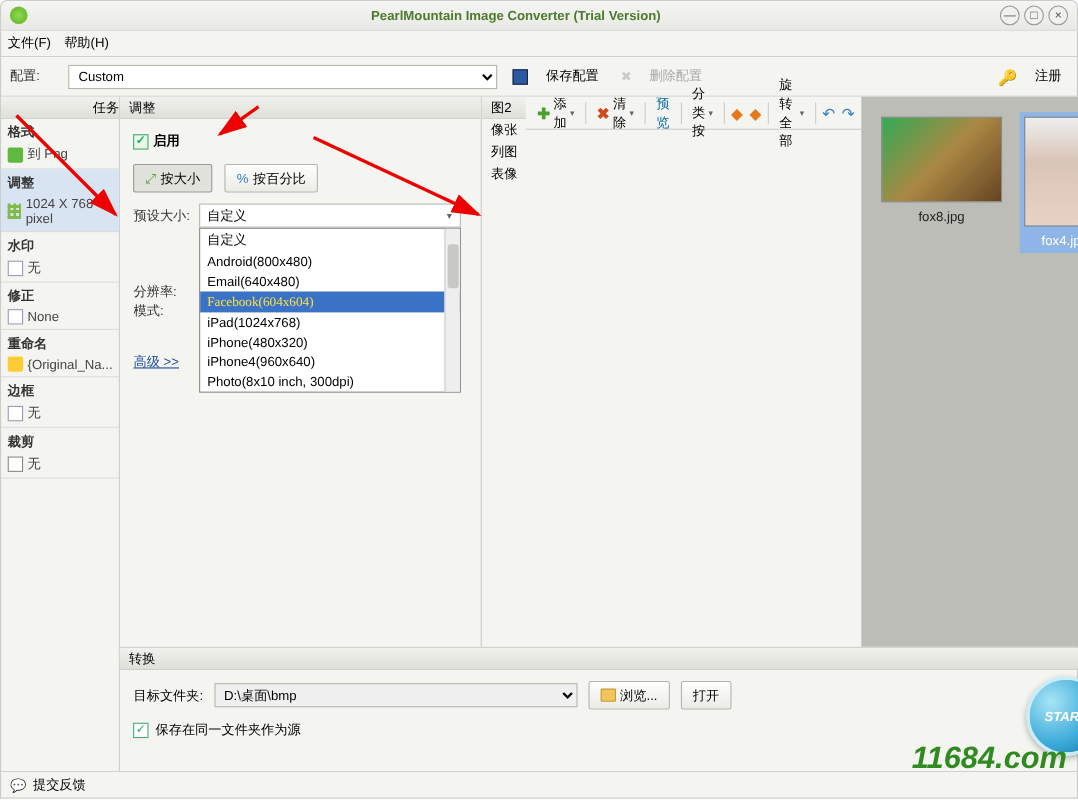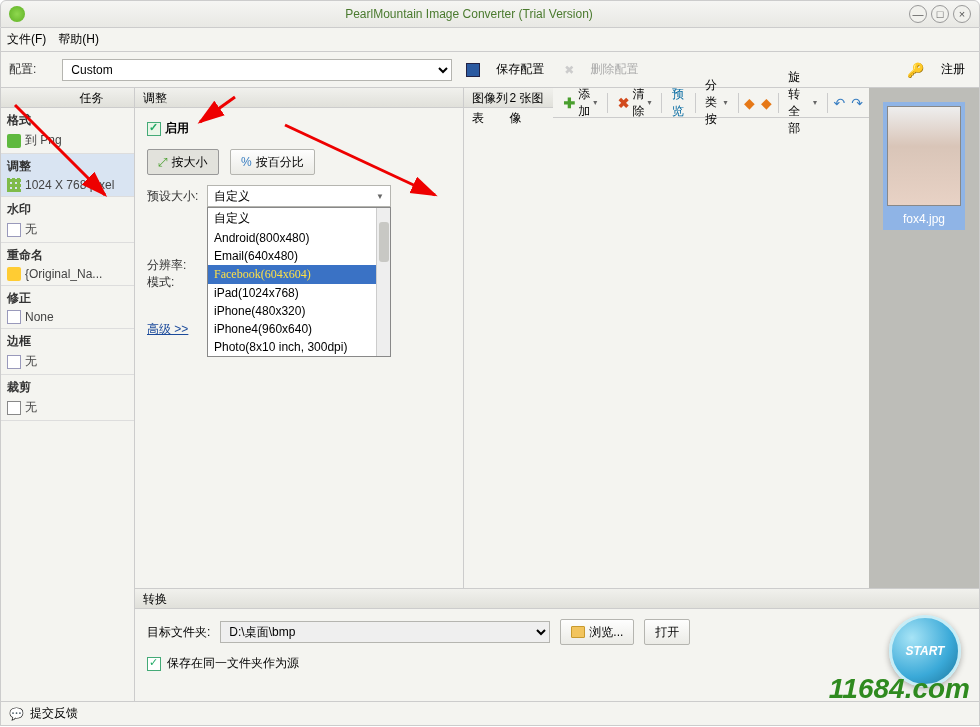--- a/index.html
+++ b/index.html
@@ -1,52 +1,52 @@
 <!DOCTYPE html>
 <html><head>
 <meta charset="utf-8">
 <style>
 * { box-sizing: border-box; margin: 0; padding: 0; font-family: "Microsoft YaHei", Arial, sans-serif; font-size: 12px; }
 body { background: #fff; width: 980px; height: 727px; overflow: hidden; position: relative; }
 .titlebar { height: 28px; background: linear-gradient(#f5f5f3, #e8e8e4); border: 1px solid #ccc; border-radius: 6px 6px 0 0; display: flex; align-items: center; padding: 0 8px; }
 .titlebar .app-icon { width: 16px; height: 16px; border-radius: 8px; background: radial-gradient(circle, #8fd84f, #5eb023); margin-right: 8px; }
-.titlebar .title { flex: 1; text-align: center; color: #4a7a2e; font-weight: normal; }
+.titlebar .title { flex: 1; text-align: center; color: #4a7a2e; font-weight: bold; }
 .titlebar .win-btn { width: 18px; height: 18px; border-radius: 9px; border: 1px solid #999; margin-left: 4px; display: flex; align-items: center; justify-content: center; background: #f1f1ed; cursor: pointer; font-size: 11px; color: #555; }
 .menubar { height: 24px; border: 1px solid #ccc; border-top: none; background: #f4f4f0; display: flex; align-items: center; padding: 0 6px; }
 .menubar span { margin-right: 12px; cursor: pointer; }
 .toolbar { height: 36px; border: 1px solid #ccc; border-top: none; background: #f4f4f0; display: flex; align-items: center; padding: 0 8px; gap: 8px; }
 .toolbar .lbl { color: #333; }
 .toolbar select { height: 22px; width: 390px; border: 1px solid #b5b5b0; background: #fff; padding: 0 4px; margin-left: 18px; }
 .toolbar .tbtn { display: flex; align-items: center; gap: 16px; height: 24px; padding: 0 6px; cursor: pointer; }
 .toolbar .disabled { color: #aaa; }
 .toolbar .spacer { flex: 1; }
 .main { display: flex; height: 614px; border: 1px solid #ccc; border-top: none; background: #f4f4f0; }
 .sidebar { width: 134px; border-right: 1px solid #ccc; }
-.side-header { height: 20px; background: linear-gradient(#f1f1ed, #e0e0da); border-bottom: 1px solid #ccc; text-align: center; line-height: 20px; padding-left: 48px; }
+.side-header { height: 20px; background: linear-gradient(#f1f1ed, #e0e0da); border-bottom: 1px solid #ccc; text-align: right; line-height: 20px; padding-left: 48px; }
 .side-item { padding: 4px 6px; border-bottom: 1px solid #ddd; }
 .side-item .cat { font-weight: bold; color: #333; }
 .side-item .val { display: flex; align-items: center; gap: 4px; margin-top: 3px; color: #444; }
 .side-item.selected { background: #d9e4f2; }
 .icon16 { width: 14px; height: 14px; display: inline-block; }
 .icon-green { background: #5fb93f; border-radius: 2px; }
 .icon-grid { background: repeating-linear-gradient(90deg,#7fbb4a 0 3px, transparent 3px 5px), repeating-linear-gradient(0deg,#7fbb4a 0 3px, transparent 3px 5px); }
 .icon-blank { background: #fff; border: 1px solid #99b; }
 .icon-cursor { background: #fc3; border-radius: 2px; }
 .icon-doc { background: #fff; border: 1px solid #888; }
 .center-top { width: 329px; height: 500px; border-right: 1px solid #ccc; position: relative; }
 .panel-header { height: 20px; background: linear-gradient(#f1f1ed, #e0e0da); border-bottom: 1px solid #ccc; padding: 0 8px; line-height: 20px; display: flex; justify-content: space-between; }
 .panel-body { padding: 12px; }
 .chk-row { display: flex; align-items: center; gap: 4px; margin-bottom: 12px; font-weight: bold; }
 .chk { width: 14px; height: 14px; border: 1px solid #4a7; background: #eaf6e8; position: relative; }
 .chk::after { content: "✓"; position: absolute; top: -2px; left: 1px; color: #2a6; font-size: 11px; }
 .btn { height: 26px; border: 1px solid #b5b5b0; background: linear-gradient(#fefefe,#ebebe6); padding: 0 10px; display: inline-flex; align-items: center; gap: 4px; cursor: pointer; border-radius: 2px; }
 .btn.pressed { background: #e2e2dc; border-color: #999; }
 .form-row { display: flex; align-items: center; margin: 0 0; }
 .form-row .flabel { width: 60px; color: #333; }
-.dropdown-open { position: relative; width: 184px; }
+.dropdown-open { position: relative; width: 238px; }
 .dropdown-open .dd-input { height: 22px; border: 1px solid #b5b5b0; background: #fff; display: flex; align-items: center; justify-content: space-between; padding: 0 6px; }
 .dropdown-open .dd-list { position: absolute; top: 22px; left: 0; right: 0; background: #fff; border: 1px solid #888; z-index: 10; }
 .dd-list .opt { padding: 2px 6px; }
 .dd-list .opt.sel { background: #3a72c5; color: #fde047; font-family: Liberation Serif, serif; }
 .dd-scroll { position: absolute; top: 0; right: 0; width: 14px; bottom: 0; background: #eee; border-left: 1px solid #ccc; }
 .dd-thumb { position: absolute; top: 14px; left: 2px; width: 10px; height: 40px; background: #c8c8c4; border-radius: 3px; }
 .link { color: #1b4a9b; text-decoration: underline; cursor: pointer; }
 .img-list { flex: 1; display: flex; }
 .list-toolbar { height: 30px; background: #f4f4f0; border-bottom: 1px solid #ccc; display: flex; align-items: center; padding: 0 6px; gap: 6px; }
 .tb-btn { display: flex; align-items: center; gap: 3px; padding: 2px 4px; cursor: pointer; }
@@ -131,31 +131,31 @@
         </div>
     </div>
     <div class="side-item">
       <div class="cat">水印</div>
       <div class="val">
           <span class="icon16 icon-blank"></span>
           <span>无</span>
         </div>
     </div>
     <div class="side-item">
+      <div class="cat">修正</div>
+      <div class="val">
+          <span class="icon16 icon-blank"></span>
+          <span>None</span>
+        </div>
+    </div>
+    <div class="side-item">
       <div class="cat">重命名</div>
       <div class="val">
           <span class="icon16 icon-cursor"></span>
           <span>{Original_Na...</span>
-        </div>
-    </div>
-    <div class="side-item">
-      <div class="cat">修正</div>
-      <div class="val">
-          <span class="icon16 icon-blank"></span>
-          <span>None</span>
         </div>
     </div>
     <div class="side-item">
       <div class="cat">边框</div>
       <div class="val">
           <span class="icon16 icon-blank"></span>
           <span>无</span>
         </div>
     </div>
     <div class="side-item">
@@ -255,20 +255,24 @@
           <div class="tb-sep"></div>
           <div class="tb-btn">
               <span>旋转全部</span>
               <span class="dd-arrow">▾</span>
             </div>
           <div class="tb-sep"></div>
           <span class="icon-undo">↶</span>
           <span class="icon-undo">↷</span>
         </div>
         <div class="thumbs-area">
+          <div class="thumb">
+            <div class="img" style="background:linear-gradient(135deg,#3a5 0%,#a84 50%,#642 100%)"></div>
+            <div class="name">fox8.jpg</div>
+          </div>
           <div class="thumb selected">
             <div class="img portrait" style="background:linear-gradient(180deg,#eee 0%,#d9c5b8 40%,#e8d2c5 100%)"></div>
             <div class="name">fox4.jpg</div>
           </div>
         </div>
       </div>
     </div>
 
     <div class="convert-panel">
       <div class="panel-header">

